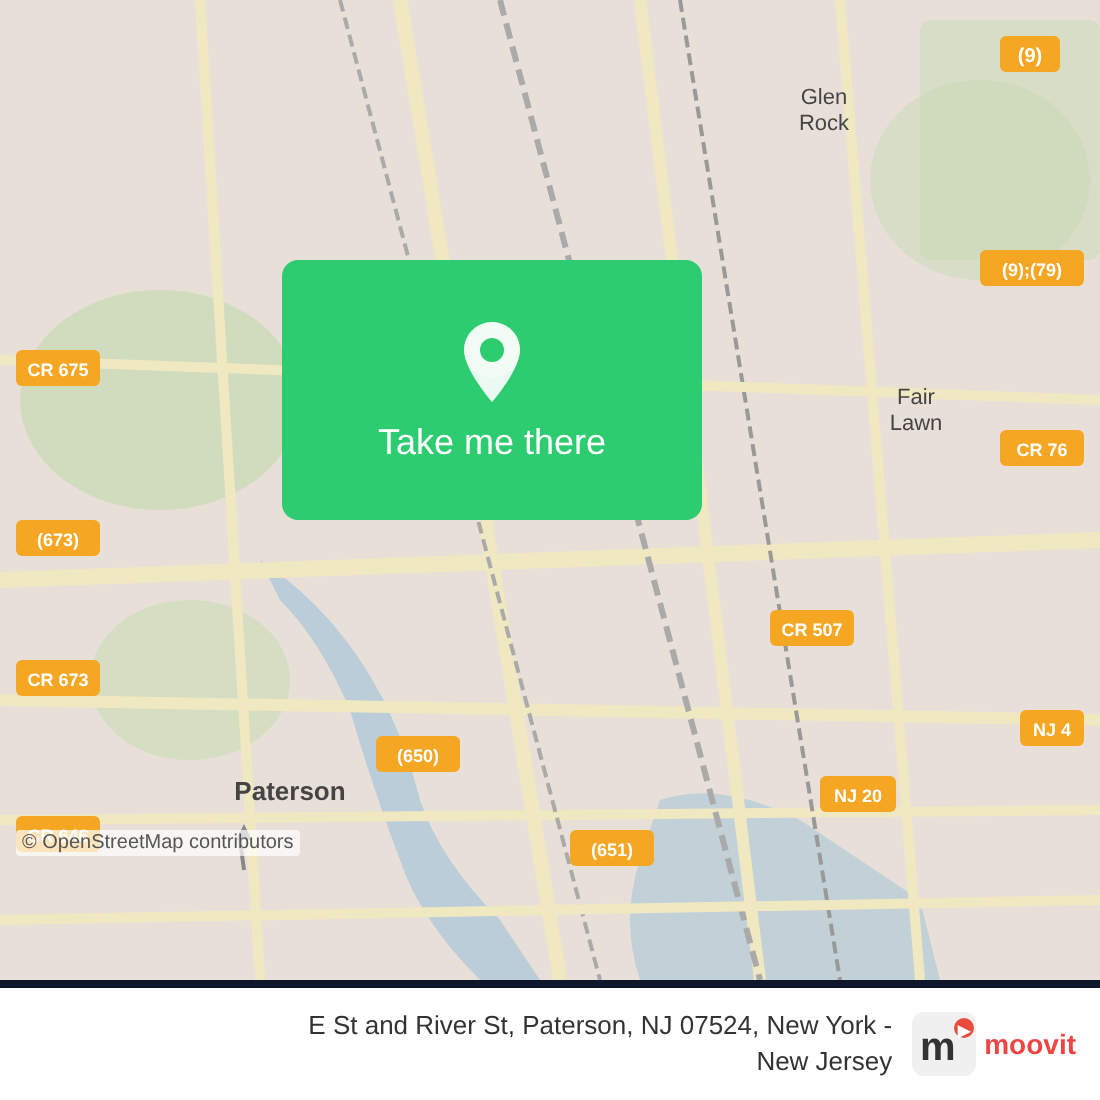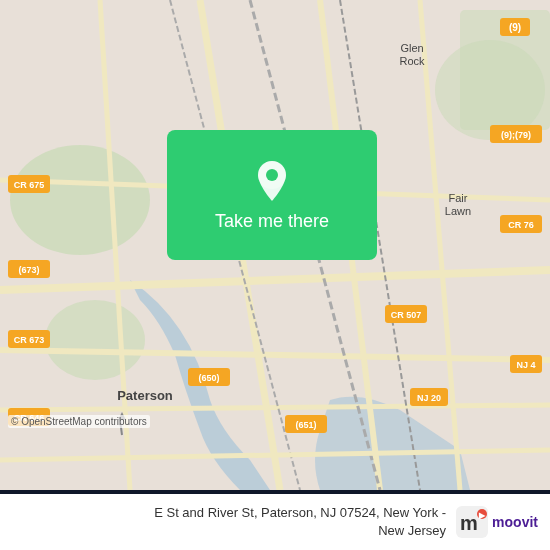--- a/index.html
+++ b/index.html
@@ -24,21 +24,21 @@
       width: 100%;
       height: 100%;
       position: absolute;
       top: 0; left: 0;
     }
 
     
     #take-me-there-btn {
       position: absolute;
       top: 130px;
-      left: 167px;
+      left: 141px;
       width: 210px;
       height: 130px;
       background-color: #2ecc71;
       border-radius: 8px;
       border: none;
       cursor: pointer;
       display: flex;
       flex-direction: column;
       align-items: center;
       justify-content: center;
@@ -85,21 +85,21 @@
     }
 
     .moovit-icon {
       width: 32px;
       height: 32px;
     }
 
     .moovit-text {
       font-size: 14px;
       font-weight: bold;
-      color: #4c1d95;
+      color: #ef4444;
     }
 
     
     #osm-attr {
       position: absolute;
       bottom: 62px;
       left: 8px;
       font-size: 10px;
       color: #555;
       background: rgba(255,255,255,0.7);

